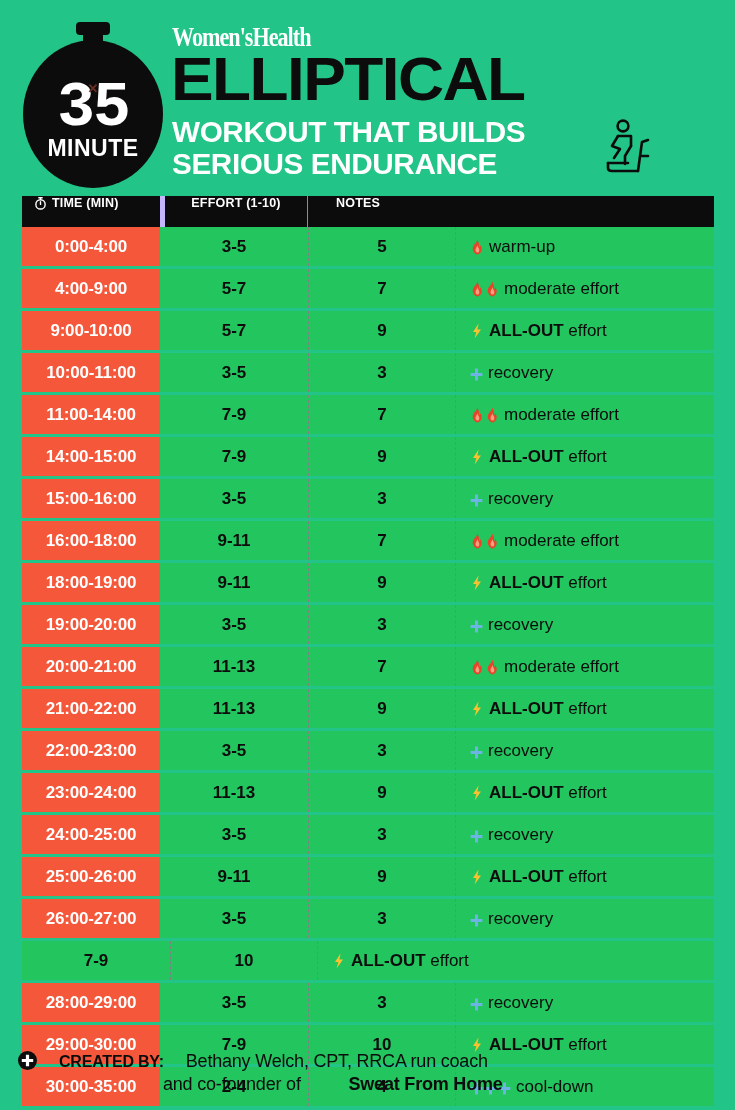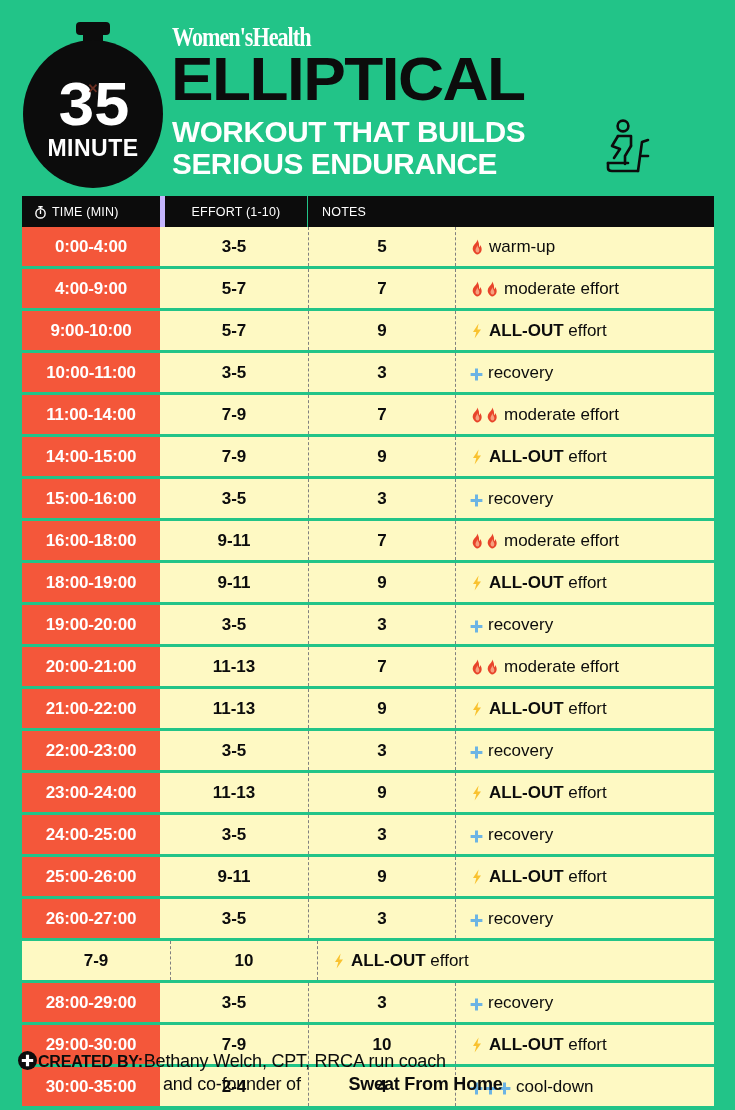--- a/index.html
+++ b/index.html
@@ -150,40 +150,39 @@
   }
 
   .thead {
     display: flex;
     background: #0c0c0c;
     height: 31px;
     align-items: center;
   }
   .th {
     color: #ffffff;
-    font-weight: 400;
+    font-weight: 700;
     font-size: 12.5px;
     letter-spacing: 0.2px;
     white-space: nowrap;
     display: flex;
-    align-items: center;
     height: 31px;
     box-sizing: border-box;
   }
   .th-time   { width: 138px; padding-left: 12px; gap: 5px; }
   .th-res    { width: 148px; justify-content: center; border-left: 1px solid #22c488; }
   .th-effort { width: 147px; justify-content: center; border-left: 5px solid #c4b5fd; }
-  .th-notes  { width: 259px; padding-left: 14px; border-left: 1px solid #22c488; }
+  .th-notes  { width: 259px; padding-left: 28px; border-left: 1px solid #22c488; }
 
   .stopwatch-icon { display: inline-block; width: 13px; height: 14px; flex: 0 0 auto; }
 
   .row {
     display: flex;
     height: 39px;
-    background: #fef9c3;
+    background: #22c55e;
     border-bottom: 3px solid #22c488;
     box-sizing: content-box;
     align-items: center;
   }
   .row:last-child { border-bottom: none; }
 
   .cell {
     display: flex;
     align-items: center;
     height: 39px;
@@ -240,21 +239,21 @@
     left: 0;
     top: 1048px;
     width: 735px;
     height: 62px;
     padding-left: 18px;
     box-sizing: border-box;
   }
   .footer-line1 {
     display: flex;
     align-items: baseline;
-    gap: 1px;
+    gap: 22px;
   }
   .plus-badge {
     width: 19px; height: 19px; flex: 0 0 auto;
     position: relative; top: 3px;
   }
   .created-by {
     color: #0c0c0c;
     font-weight: 800;
     font-size: 16px;
     letter-spacing: -0.2px;

